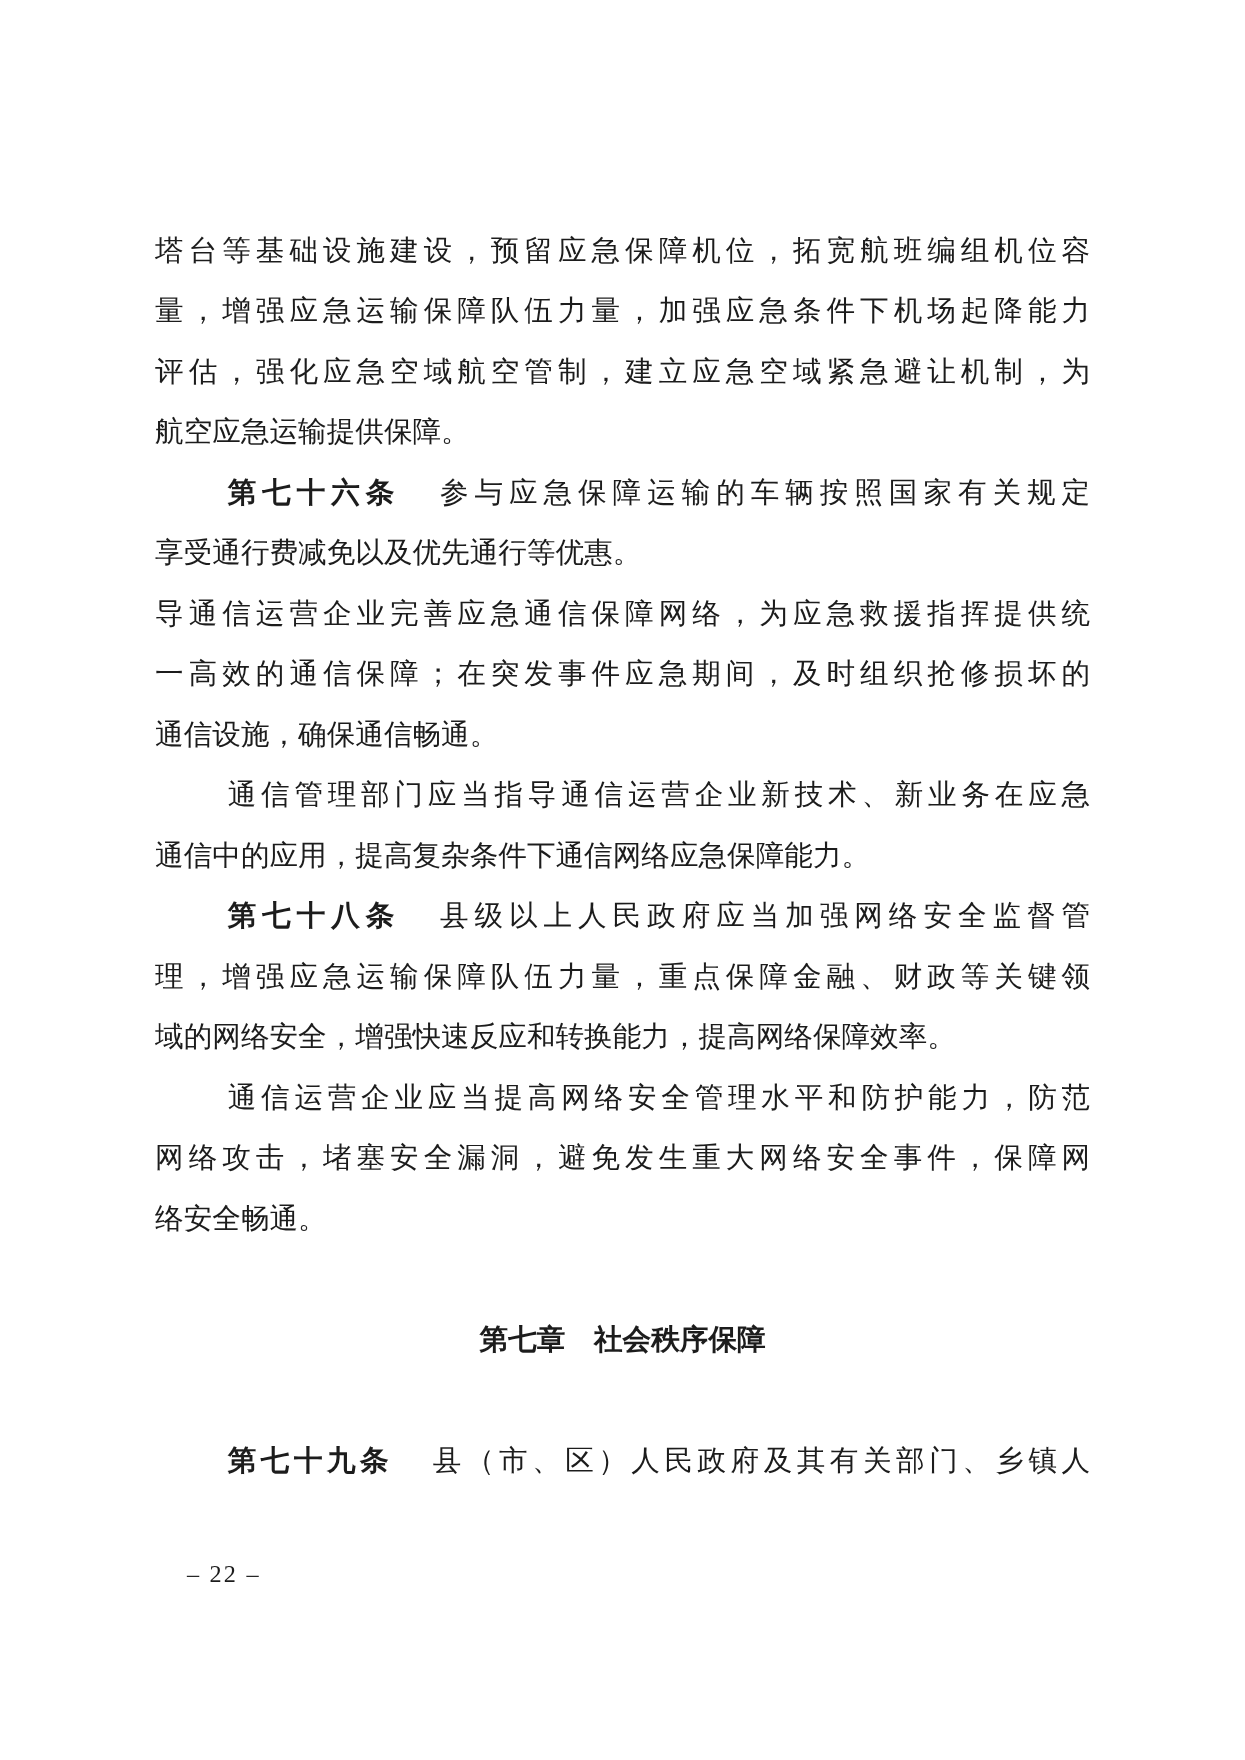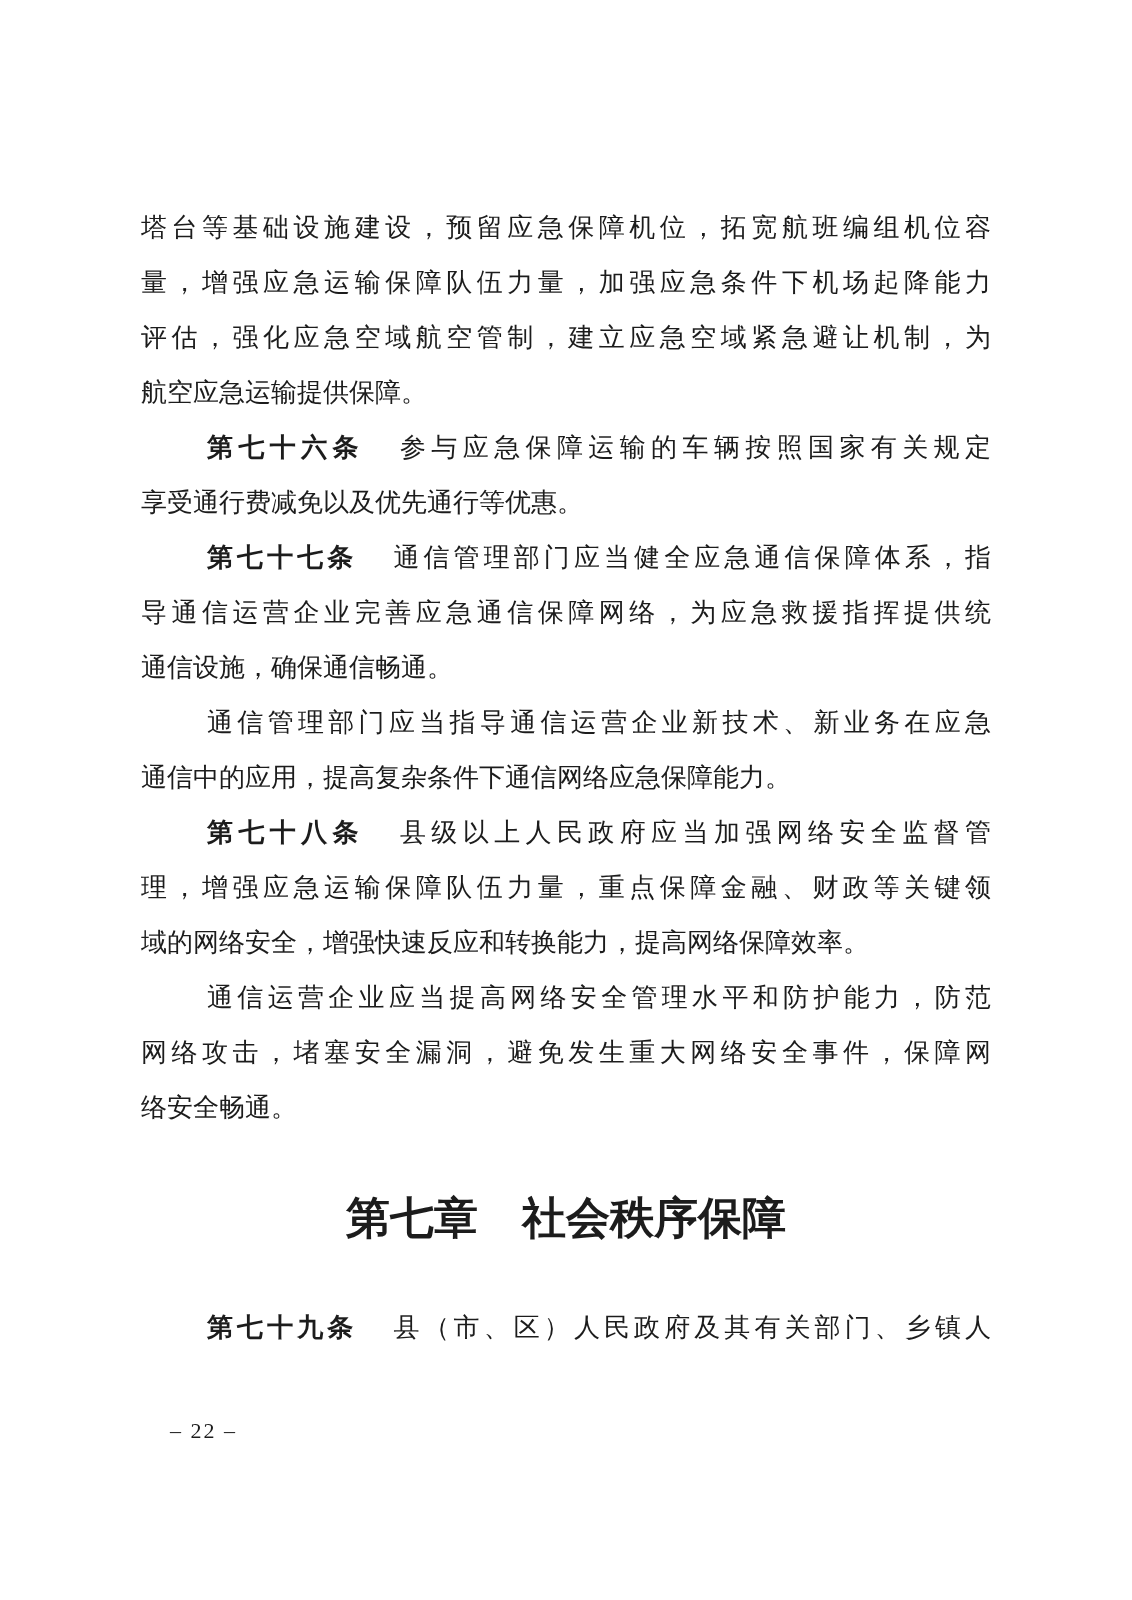--- a/index.html
+++ b/index.html
@@ -43,21 +43,21 @@
     font-family: Liberation Mono, monospace;
     font-weight: 700;
     margin-right: 36px;
   }
   .chapter {
     margin: 55px 0;
     text-align: center;
     text-align-last: center;
     font-family: "Liberation Sans", "DejaVu Sans", sans-serif;
     font-weight: 700;
-    font-size: 44px;
+    font-size: 26px;
     white-space: normal;
   }
   .page-number {
     position: absolute;
     left: 170px;
     top: 1414px;
     font-size: 22px;
     line-height: 34px;
     font-family: "Liberation Serif", "DejaVu Serif", serif;
     color: #1c1c1c;
@@ -68,22 +68,22 @@
 <body>
 
 <div class="page">
   <div class="content">
       <div class="line fill"><span>塔台等基础设施建设，预留应急保障机位，拓宽航班编组机位容</span></div>
       <div class="line fill"><span>量，增强应急运输保障队伍力量，加强应急条件下机场起降能力</span></div>
       <div class="line fill"><span>评估，强化应急空域航空管制，建立应急空域紧急避让机制，为</span></div>
       <div class="line"><span>航空应急运输提供保障。</span></div>
       <div class="line indent fill"><span class="term">第七十六条</span><span>参与应急保障运输的车辆按照国家有关规定</span></div>
       <div class="line"><span>享受通行费减免以及优先通行等优惠。</span></div>
-      <div class="line indent fill"><span class="term">第七十七条</span><span>通信管理部门应当健全应急通信保障体系，指</span></div>
       <div class="line fill"><span>导通信运营企业完善应急通信保障网络，为应急救援指挥提供统</span></div>
+      <div class="line fill"><span>一高效的通信保障；在突发事件应急期间，及时组织抢修损坏的</span></div>
       <div class="line"><span>通信设施，确保通信畅通。</span></div>
       <div class="line indent fill"><span>通信管理部门应当指导通信运营企业新技术、新业务在应急</span></div>
       <div class="line"><span>通信中的应用，提高复杂条件下通信网络应急保障能力。</span></div>
       <div class="line indent fill"><span class="term">第七十八条</span><span>县级以上人民政府应当加强网络安全监督管</span></div>
       <div class="line fill"><span>理，增强应急运输保障队伍力量，重点保障金融、财政等关键领</span></div>
       <div class="line"><span>域的网络安全，增强快速反应和转换能力，提高网络保障效率。</span></div>
       <div class="line indent fill"><span>通信运营企业应当提高网络安全管理水平和防护能力，防范</span></div>
       <div class="line fill"><span>网络攻击，堵塞安全漏洞，避免发生重大网络安全事件，保障网</span></div>
       <div class="line"><span>络安全畅通。</span></div>
       <div class="line chapter">第七章　社会秩序保障</div>

